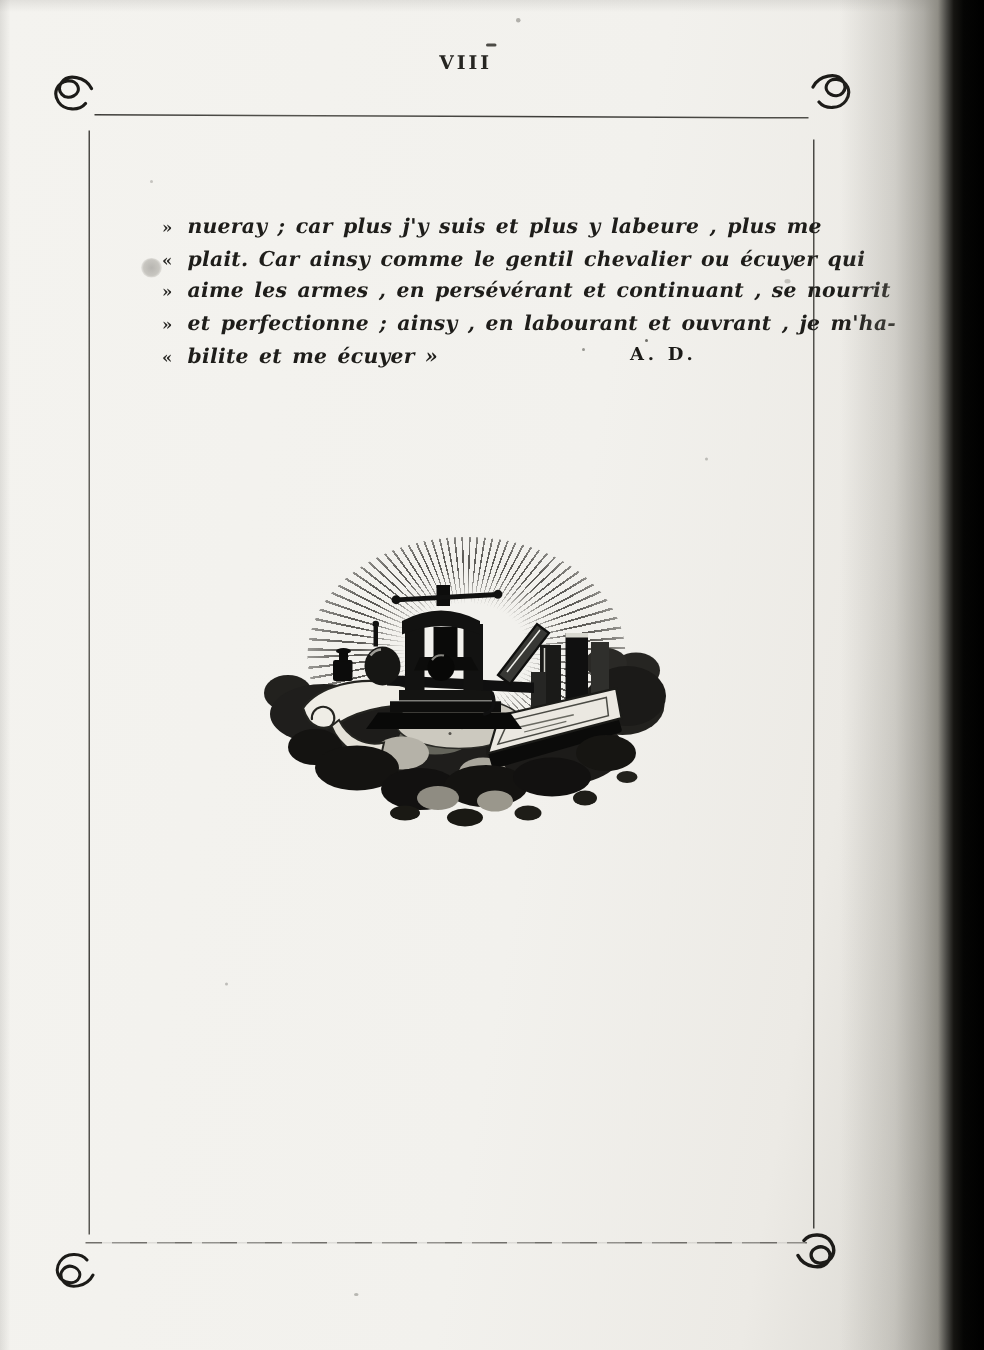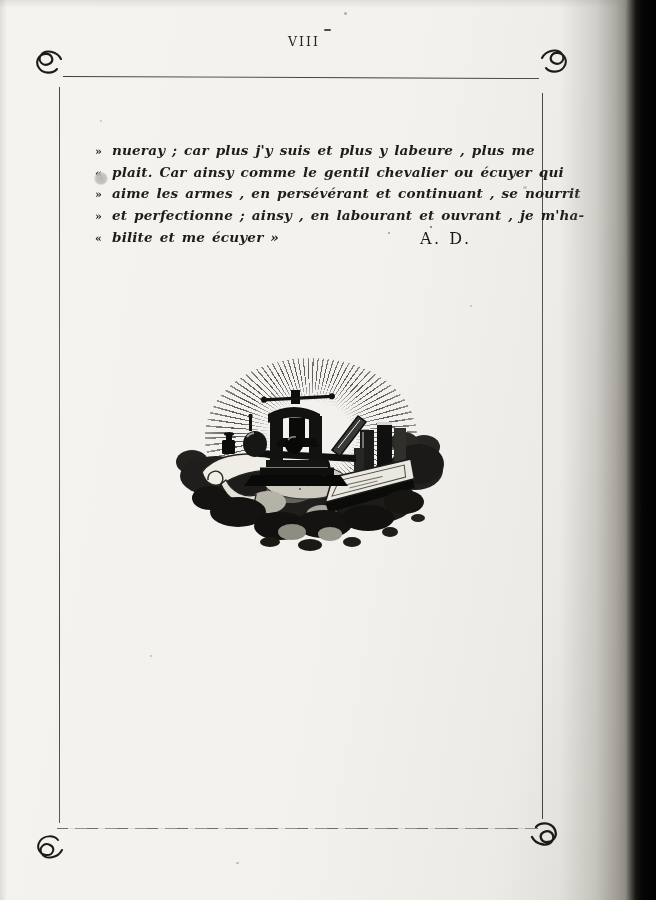--- a/index.html
+++ b/index.html
@@ -21,22 +21,22 @@
       #050504 86%,
       #000 100%);
   }
   .edge-top{position:absolute;top:0;left:0;width:100%;height:8px;
     background:linear-gradient(to bottom,rgba(90,88,84,.12),rgba(90,88,84,0));}
   .edge-left{position:absolute;top:0;left:0;width:7px;height:100%;
     background:linear-gradient(to right,rgba(90,88,84,.14),rgba(90,88,84,0));}
 
   
   .folio{
-    position:absolute;left:288px;top:34px;width:40px;text-align:left;
-    font-size:12.5px;font-weight:normal;letter-spacing:2px;color:#262521;
+    position:absolute;left:288px;top:34px;width:40px;text-align:right;
+    font-size:12.5px;font-weight:bold;letter-spacing:2px;color:#262521;
   }
 
   
   .rule{position:absolute;background:#454440;}
   .rule-top{left:63px;top:76px;width:476px;height:1.4px;
     background:linear-gradient(to right,#3d3c38 0%,#55544f 30%,#3d3c38 65%,#504f4a 100%);
     transform:rotate(0.25deg);transform-origin:left center;}
   .rule-left{left:59px;top:87px;width:1.3px;height:736px;
     background:linear-gradient(to bottom,#4a4945,#66655f 40%,#454440 75%,#5a5954);}
   .rule-right{left:542px;top:93px;width:1.3px;height:726px;
@@ -47,34 +47,34 @@
 
   .flourish{position:absolute;width:30px;height:28px;}
   .fl-tl{left:33px;top:50px;}
   .fl-tr{left:540px;top:49px;transform:scaleX(-1);}
   .fl-bl{left:34px;top:831px;transform:scaleY(-1);}
   .fl-br{left:530px;top:818px;transform:scale(-1,-1);}
   .flourish svg{width:100%;height:100%;}
 
   
   .quote-block{
-    position:absolute;left:95px;top:139px;width:410px;color:#1e1d1a;
+    position:absolute;left:108px;top:139px;width:410px;color:#1e1d1a;
   }
   .quote-line{height:21.7px;line-height:21.7px;white-space:nowrap;}
   .quote-mark{
     display:inline-block;width:17px;font-size:11px;font-weight:bold;
     font-style:normal;color:#2a2926;vertical-align:baseline;
   }
   .quote-text{
     font-style:italic;font-weight:bold;font-size:13.6px;
     letter-spacing:0.15px;word-spacing:2px;color:#1e1d1a;
   }
   .attribution{
     position:absolute;left:420px;top:229px;
-    font-size:16px;font-weight:normal;letter-spacing:2.5px;color:#1b1a17;
+    font-size:12px;font-weight:bold;letter-spacing:2.5px;color:#1b1a17;
   }
 
   
   .vignette{position:absolute;left:172px;top:352px;width:280px;height:200px;}
   .rays{
     position:absolute;left:33px;top:6px;width:212px;height:158px;border-radius:50%;
     background:repeating-conic-gradient(from -90deg at 50% 48%,
       rgba(52,50,46,.78) 0deg 0.9deg, rgba(52,50,46,0) 0.9deg 3.8deg);
   }
   .rays-core{

